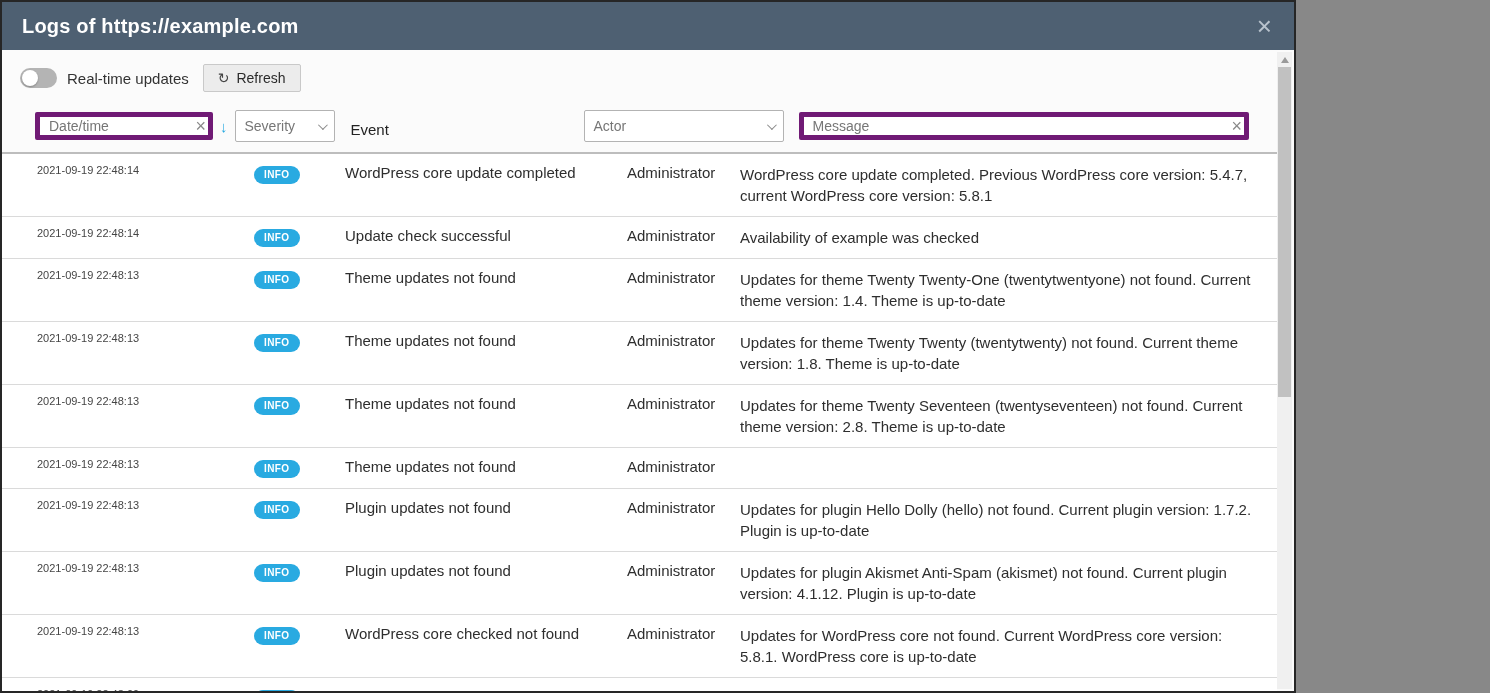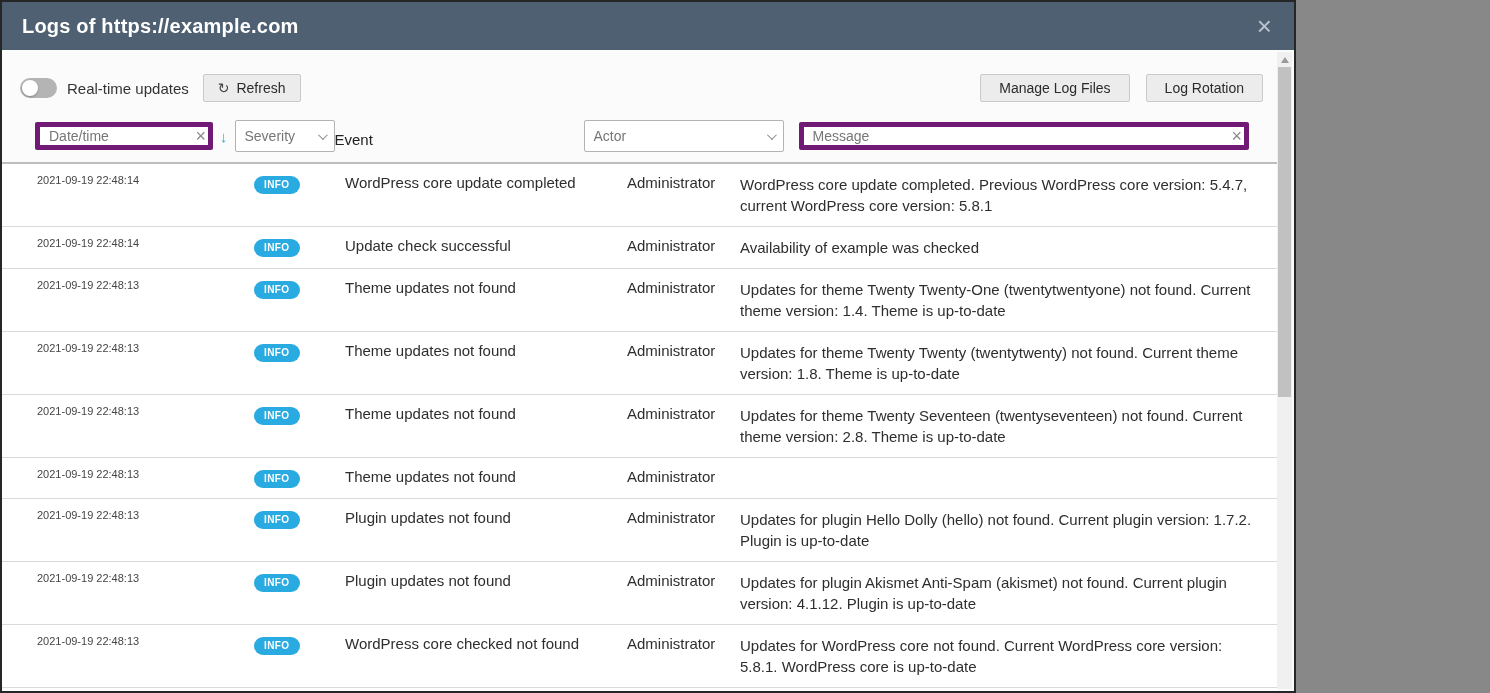--- a/index.html
+++ b/index.html
@@ -20,21 +20,21 @@
     display:flex;align-items:center;padding:0 20px;
   }
   .dialog-title{color:#fff;font-size:20px;font-weight:bold;letter-spacing:.2px;}
   .close-btn{
     margin-left:auto;color:#b9c3cd;font-size:26px;line-height:1;cursor:pointer;
     font-weight:300;padding:0 2px;
   }
   
   .content{flex:1;position:relative;padding-right:17px;overflow:hidden;}
   
-  .toolbar{display:flex;align-items:center;padding:24px 14px 14px 18px;}
+  .toolbar{display:flex;align-items:center;padding:14px 14px 14px 18px;}
   .toggle{
     width:37px;height:20px;border-radius:10px;background:#b4b4b4;position:relative;
     cursor:pointer;flex:0 0 auto;
   }
   .toggle .knob{
     position:absolute;left:2px;top:2px;width:16px;height:16px;border-radius:50%;
     background:#fff;box-shadow:0 1px 2px rgba(0,0,0,.25);
   }
   .toggle-label{margin-left:10px;font-size:15px;color:#333;}
   .btn{
@@ -64,21 +64,21 @@
   .select{
     height:28px;border:1px solid #b3b3b3;border-radius:2px;background:#fff;
     display:flex;align-items:center;padding:15px 9px;font-size:14px;color:#767676;
     cursor:pointer;position:relative;
   }
   .select .chev{
     margin-left:auto;width:7px;height:7px;border-right:1.5px solid #8a8a8a;
     border-bottom:1.5px solid #8a8a8a;transform:rotate(45deg) translateY(-2px);
   }
   .sev-select{width:100px;}
-  .event-label{width:249px;font-size:15px;color:#222;margin-top:6px;}
+  .event-label{width:249px;padding-left:16px;font-size:15px;color:#222;margin-top:6px;}
   .actor-select{width:200px;}
   .msg-wrap{flex:1;margin-left:15px;}
   .filters-divider{border-bottom:2px solid #bdbdbd;margin:0;}
   
   .log-table{background:#fff;}
   .log-row{
     display:grid;grid-template-columns:217px 91px 282px 113px 1fr;
     padding:10px 15px 10px 35px;border-bottom:1px solid #dadada;
     align-items:start;background:#fff;
   }
@@ -120,24 +120,20 @@
 
     <div class="toolbar">
       <div class="toggle">
         <div class="knob"></div>
       </div>
       <span class="toggle-label">Real-time updates</span>
       <button class="btn refresh-btn">
         <span class="ricon">↻</span>
         <span>Refresh</span>
       </button>
-      <div class="toolbar-right">
-        <button class="btn">Manage Log Files</button>
-        <button class="btn">Log Rotation</button>
-      </div>
     </div>
 
     <div class="filters">
       <div class="input-wrap dt-wrap">
         <input class="f-input" type="text" placeholder="Date/time" style="">
         <span class="clear-x">×</span>
       </div>
       <span class="sort-arrow">↓</span>
       <div class="select sev-select">
         <span>Severity</span>

